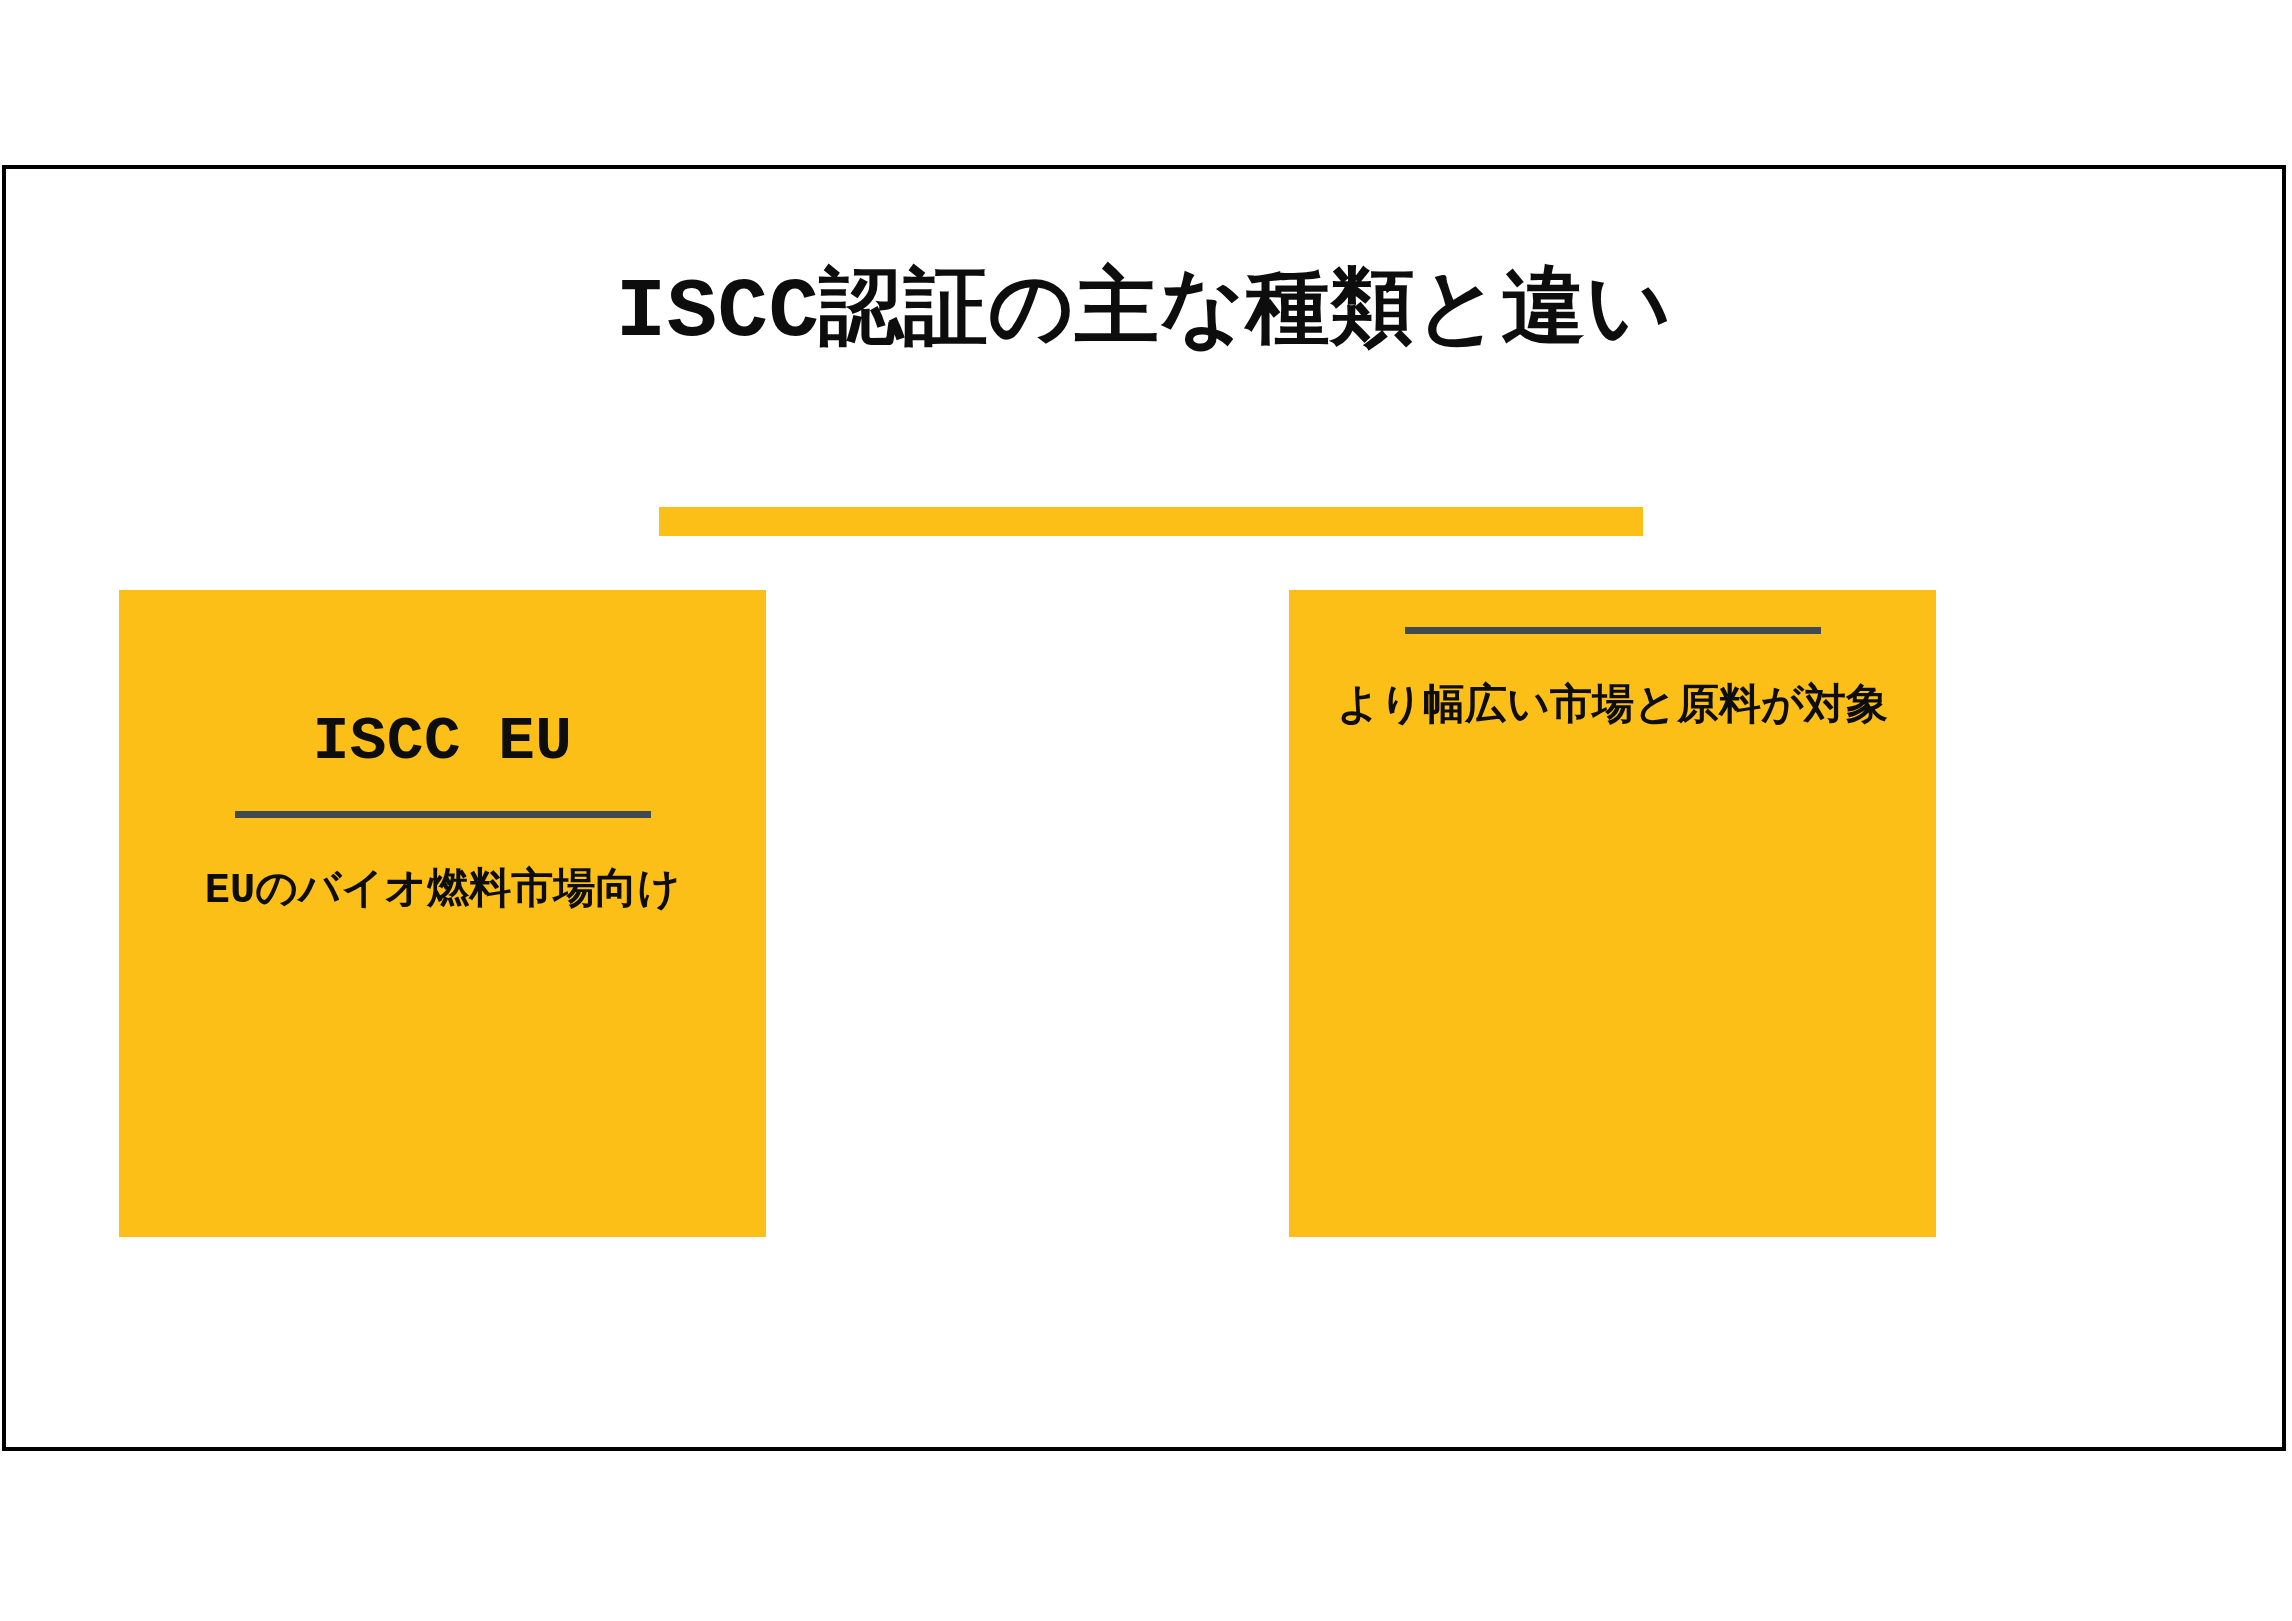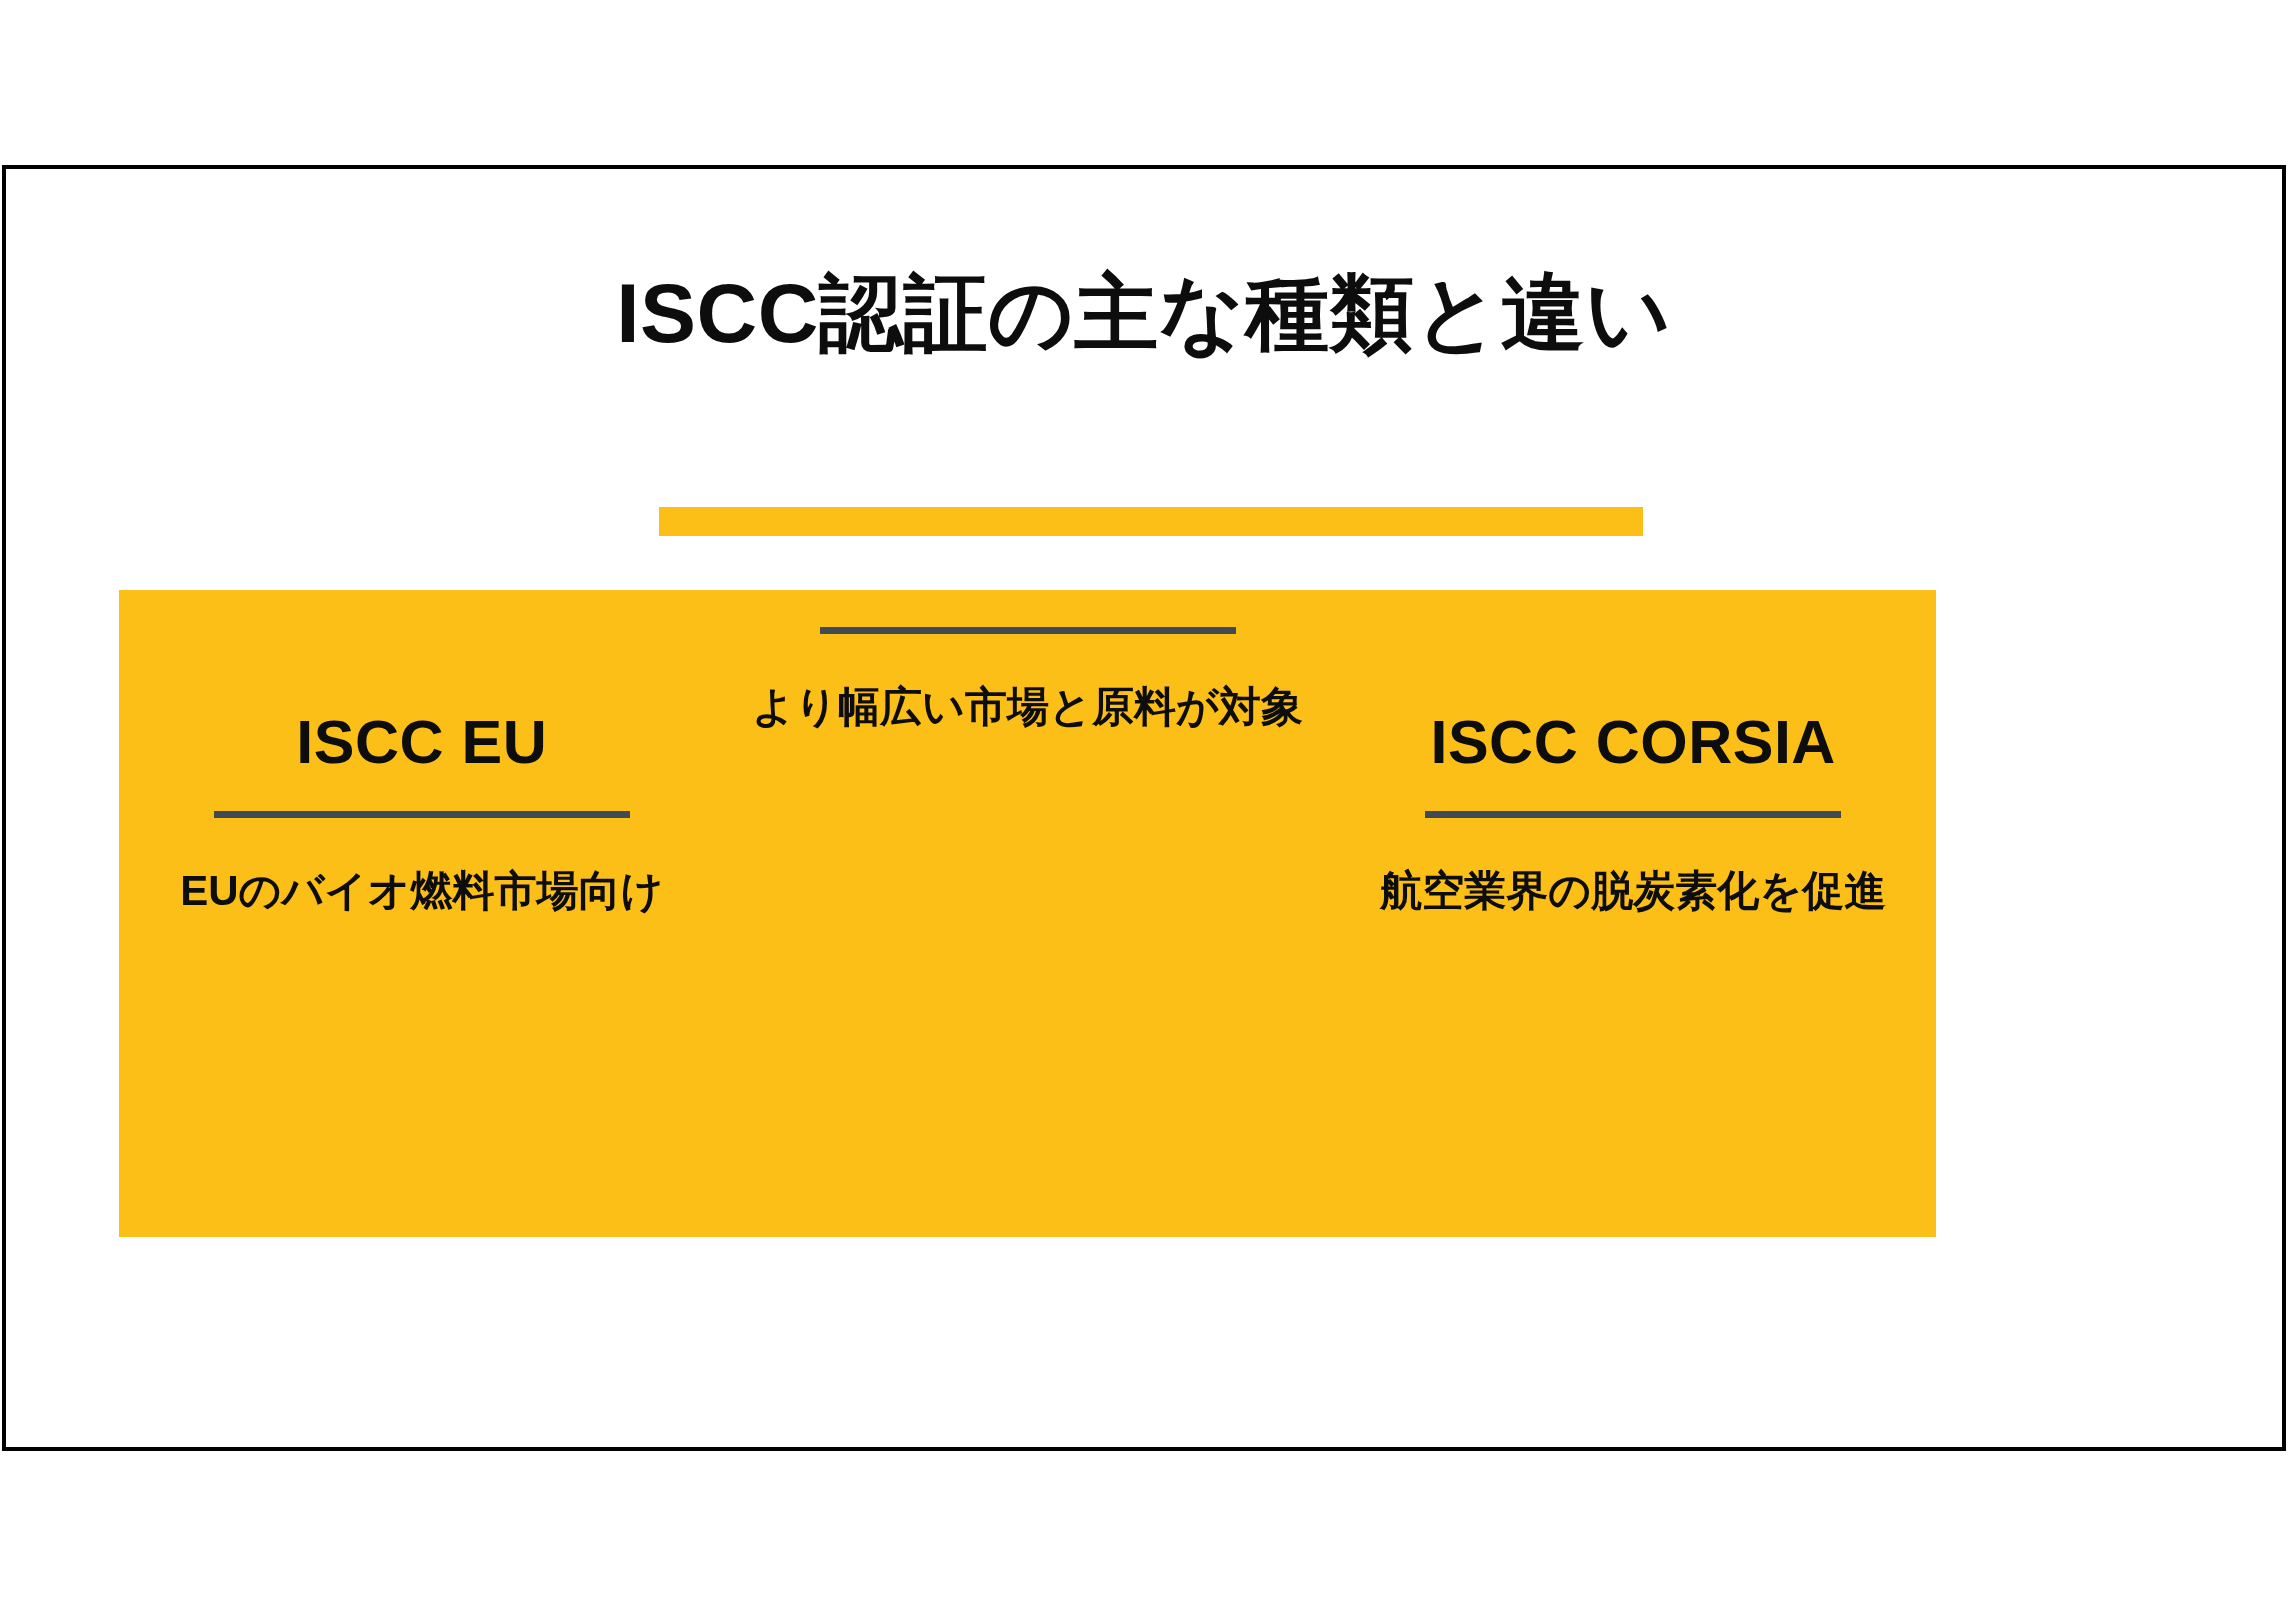--- a/index.html
+++ b/index.html
@@ -18,20 +18,21 @@
   
   .slide-frame {
     position: absolute;
     left: 2px;
     top: 165px;
     width: 2284px;
     height: 1286px;
     box-sizing: border-box;
     border: 4.9px solid #000000;
     background: #ffffff;
+    font-family: Liberation Mono, monospace;
   }
 
   .slide-inner {
     position: relative;
     width: 100%;
     height: 100%;
   }
 
   
   .slide-title {
@@ -125,22 +126,17 @@
         <div class="card-title">ISCC EU</div>
         <div class="card-divider"></div>
         <div class="card-body">EUのバイオ燃料市場向け</div>
       </div>
 
       <div class="card">
         <div class="card-divider"></div>
         <div class="card-body">より幅広い市場と原料が対象</div>
       </div>
 
-      <div class="card">
-        <div class="card-title">ISCC CORSIA</div>
-        <div class="card-divider"></div>
-        <div class="card-body">航空業界の脱炭素化を促進</div>
-      </div>
 
     </div>
   </div>
 </div>
 
 
 </body></html>

